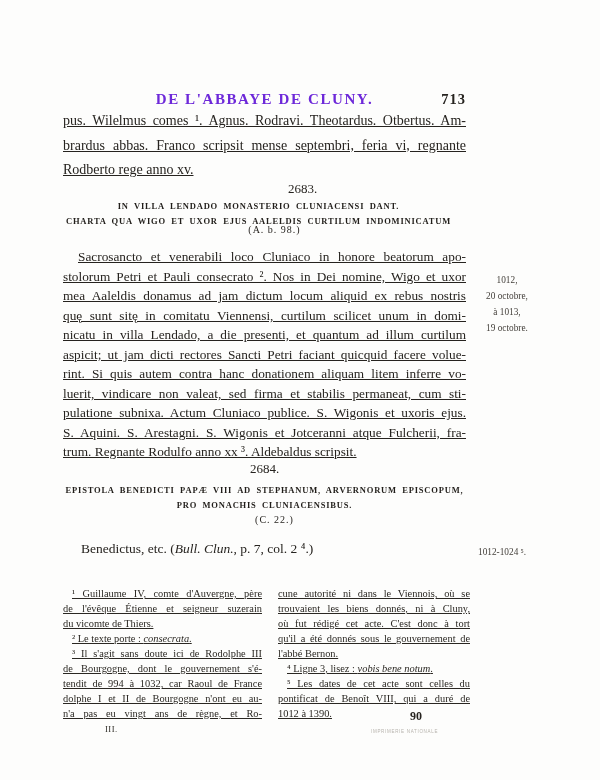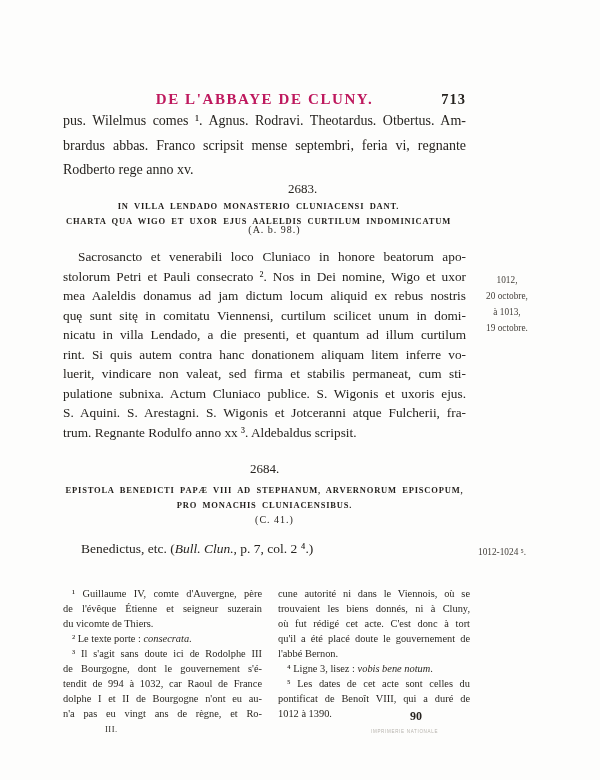--- a/index.html
+++ b/index.html
@@ -6,26 +6,26 @@
   .page {
     position: relative;
     width: 600px;
     height: 780px;
     background: #fdfdfc;
     overflow: hidden;
     font-family: "Liberation Serif", "DejaVu Serif", serif;
     color: #26231f;
   }
   
-  .ln { white-space: nowrap; }
+  .ln { white-space: nowrap; text-decoration: underline; }
   .j  { white-space: normal; text-align: justify; text-align-last: justify; }
 
   
   .pg-header { position: absolute; left: 63px; top: 91px; width: 403px; }
-  .pg-title  { text-align: center; font-weight: bold; font-size: 15px; letter-spacing: 1.6px; color: #be185d; }
+  .pg-title  { text-align: center; font-weight: bold; font-size: 15px; letter-spacing: 1.6px; color: #6d28d9; }
   .pg-num    { position: absolute; right: 0; top: 0; font-weight: bold; font-size: 14.5px; letter-spacing: 1px; }
 
   
   .intro { position: absolute; left: 63px; top: 109px; width: 403px; font-size: 14px; line-height: 24.5px; }
 
   
   .act-num { position: absolute; left: 63px; width: 403px; text-align: center; font-size: 13px; }
   .n2683 { top: 181px; transform: translateX(38px); }
   .n2684 { top: 461px; }
 
@@ -99,35 +99,36 @@
     <div>à 1013,</div>
     <div>19 octobre.</div>
   </aside>
 
   <section class="act-body">
     <div class="ln j ind">Sacrosancto et venerabili loco Cluniaco in honore beatorum apo-</div>
     <div class="ln j">stolorum Petri et Pauli consecrato ². Nos in Dei nomine, Wigo et uxor</div>
     <div class="ln j">mea Aaleldis donamus ad jam dictum locum aliquid ex rebus nostris</div>
     <div class="ln j">quę sunt sitę in comitatu Viennensi, curtilum scilicet unum in domi-</div>
     <div class="ln j">nicatu in villa Lendado, a die presenti, et quantum ad illum curtilum</div>
+    <div class="ln j">aspicit; ut jam dicti rectores Sancti Petri faciant quicquid facere volue-</div>
     <div class="ln j">rint. Si quis autem contra hanc donationem aliquam litem inferre vo-</div>
     <div class="ln j">luerit, vindicare non valeat, sed firma et stabilis permaneat, cum sti-</div>
     <div class="ln j">pulatione subnixa. Actum Cluniaco publice. S. Wigonis et uxoris ejus.</div>
     <div class="ln j">S. Aquini. S. Arestagni. S. Wigonis et Jotceranni atque Fulcherii, fra-</div>
     <div class="ln">trum. Regnante Rodulfo anno xx ³. Aldebaldus scripsit.</div>
   </section>
 
   <div class="act-num n2684">2684.</div>
 
   <section class="act-title t2684">
     <div>EPISTOLA BENEDICTI PAPÆ VIII AD STEPHANUM, ARVERNORUM EPISCOPUM,</div>
     <div>PRO MONACHIS CLUNIACENSIBUS.</div>
   </section>
 
-  <div class="act-ref r2684">(C. 41.)</div>
+  <div class="act-ref r2684">(C. 22.)</div>
 
   <div class="c2-body">
     <span>Benedictus, etc. (</span><i>Bull. Clun.</i><span>, p. 7, col. 2 ⁴.)</span>
   </div>
 
   <aside class="margin-note mn2">1012-1024 ⁵.</aside>
 
   <section class="footnotes">
     <div class="fn-col fn-left">
       <div class="ln j fn-first">¹ Guillaume IV, comte d'Auvergne, père</div>
@@ -138,21 +139,21 @@
       <div class="ln j">de Bourgogne, dont le gouvernement s'é-</div>
       <div class="ln j">tendit de 994 à 1032, car Raoul de France</div>
       <div class="ln j">dolphe I et II de Bourgogne n'ont eu au-</div>
       <div class="ln j">n'a pas eu vingt ans de règne, et Ro-</div>
       <div class="sig">III.</div>
     </div>
     <div class="fn-col fn-right">
       <div class="ln j">cune autorité ni dans le Viennois, où se</div>
       <div class="ln j">trouvaient les biens donnés, ni à Cluny,</div>
       <div class="ln j">où fut rédigé cet acte. C'est donc à tort</div>
-      <div class="ln j">qu'il a été placé doute le gouvernement de</div>
+      <div class="ln j">qu'il a été donnés sous le gouvernement de</div>
       <div class="ln">l'abbé Bernon.</div>
       <div class="ln fn-first"><span>⁴ Ligne 3, lisez : </span><i>vobis bene notum</i><span>.</span></div>
       <div class="ln j fn-first">⁵ Les dates de cet acte sont celles du</div>
       <div class="ln j">pontificat de Benoît VIII, qui a duré de</div>
       <div class="ln">1012 à 1390.</div>
     </div>
   </section>
 
   <div class="gathering">90</div>
   <div class="stamp">IMPRIMERIE NATIONALE</div>

